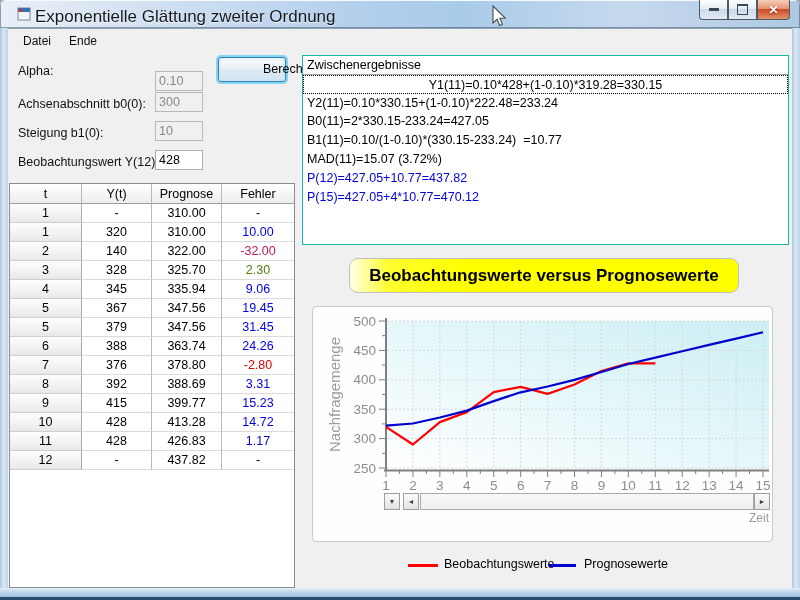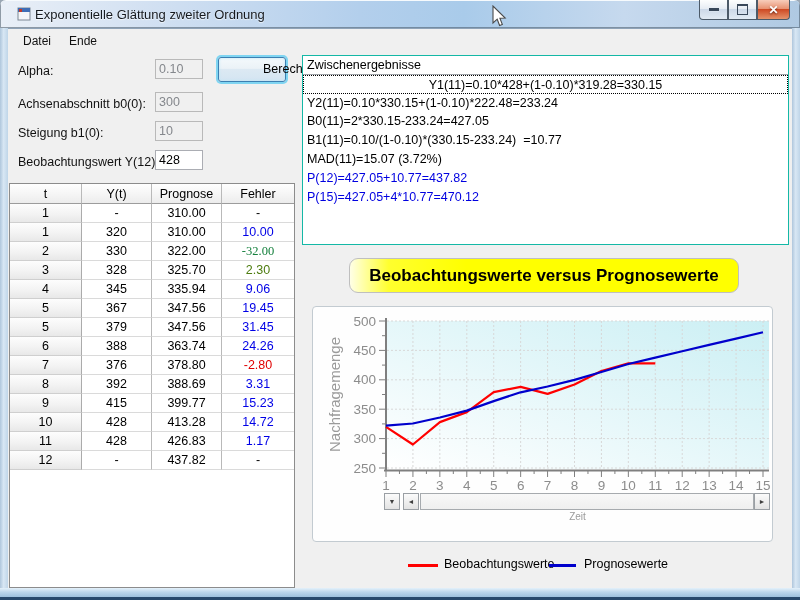--- a/index.html
+++ b/index.html
@@ -9,21 +9,21 @@
   
   .titlebar{left:0;top:0;width:800px;height:28px;
     background:linear-gradient(90deg,#E9EFF7 0%,#D3E1F2 18%,#B3CFEC 45%,#A9CBEA 58%,#C6D9EE 78%,#AFC9E2 100%);
     border-bottom:1px solid #8FA3B8;box-shadow:inset 0 1px 0 #F6FAFD, inset 0 0 0 1px rgba(70,85,100,.55);}
   .frame-side{top:28px;width:8px;height:560px;background:linear-gradient(90deg,#AFC6DC,#D8E7F4 45%,#BFD5E8);}
   .frame-right{left:792px;}
   .frame-left{left:0;}
   .frame-bottom{left:0;top:588px;width:800px;height:12px;
      background:linear-gradient(180deg,#E4F1FA 0%,#BCD7EC 45%,#9CC0DD 100%);
      border-bottom:3px solid #27496C;box-sizing:border-box;}
-  .app-title{left:35px;top:7px;font-size:13px;color:#15191E;text-shadow:0 1px 1px rgba(255,255,255,.8);}
+  .app-title{left:35px;top:7px;font-size:17px;color:#15191E;text-shadow:0 1px 1px rgba(255,255,255,.8);}
   .app-icon{left:17px;top:7px;width:14px;height:14px;}
   .winbtns{left:699px;top:0;height:20px;display:flex;}
   .wbtn{width:29px;height:20px;border:1px solid #4C5A68;border-top:none;box-sizing:border-box;
         background:linear-gradient(180deg,#FDFEFE 0%,#E7EDF4 45%,#CDD9E8 50%,#E2EBF4 100%);
         display:flex;align-items:center;justify-content:center;}
   .wbtn.first{border-radius:0 0 0 4px;}
   .wbtn.close{width:33px;border-radius:0 0 4px 0;
         background:linear-gradient(180deg,#F7CDBB 0%,#E89373 45%,#CE4A24 50%,#E5936B 100%);
         color:#fff;font-size:12px;font-weight:bold;text-shadow:0 1px 2px rgba(60,10,0,.7);}
   .glyph-min{width:10px;height:3px;background:#39485A;box-shadow:0 1px 0 #D9E4EF;}
@@ -56,22 +56,22 @@
   .lfocus{border:1px dotted #000;}
   
   .banner{left:349px;top:258px;width:390px;height:35px;box-sizing:border-box;
           background:linear-gradient(90deg,#FFFFE6 0%,#FFFF2E 10%,#FFFF00 30%);
           border:1px solid #BFBFBF;border-radius:9px;
           font-size:17px;font-weight:bold;color:#000;text-align:center;line-height:33px;}
   
   .chart-panel{left:312px;top:306px;width:461px;height:236px;background:#FEFEFE;
                border:1px solid #C3CBD1;border-radius:4px;box-sizing:border-box;}
   .chart-svg{position:absolute;left:0;top:0;}
-  .xaxis-title{position:absolute;left:73px;top:204px;width:383px;text-align:center;
-               font-size:10px;color:#9B9B9B;}
+  .xaxis-title{position:absolute;left:73px;top:204px;width:383px;text-align:right;
+               font-size:12px;color:#9B9B9B;}
   
   .sbar{position:absolute;left:71px;top:186px;width:386px;height:17px;}
   .sb-btn{position:absolute;top:0;width:16px;height:17px;box-sizing:border-box;border:1px solid #9A9FA4;
           background:linear-gradient(180deg,#FBFBFB,#E3E3E3);display:flex;align-items:center;justify-content:center;
           font-size:7px;color:#3F3F3F;}
   .sb-track{position:absolute;left:36px;top:0;width:334px;height:17px;box-sizing:border-box;
             border:1px solid #A6AAAE;background:linear-gradient(180deg,#F8F8F8,#EFEFEF);}
   
   .leg-swatch{height:3px;}
   .leg-label{font-size:12.5px;color:#000;}
@@ -109,21 +109,21 @@
   <div class="abs menubar">
     <div class="menu-item" style="left:8px;">Datei</div>
     <div class="menu-item" style="left:54px;">Ende</div>
   </div>
 
   <div class="abs flabel" style="left:18px;top:64px;">Alpha:</div>
   <div class="abs flabel" style="left:18px;top:97px;">Achsenabschnitt b0(0):</div>
   <div class="abs flabel" style="left:18px;top:126px;">Steigung b1(0):</div>
   <div class="abs flabel" style="left:18px;top:155px;">Beobachtungswert Y(12):</div>
 
-  <input class="abs tbox disabled" style="left: 155px; top: 59px;" readonly="" value="0.10">
+  <input class="abs tbox disabled" style="left: 155px; top: 71px;" readonly="" value="0.10">
   <input class="abs tbox disabled" style="left: 155px; top: 92px;" readonly="" value="300">
   <input class="abs tbox disabled" style="left: 155px; top: 121px;" readonly="" value="10">
   <input class="abs tbox" style="left: 155px; top: 150px;" value="428">
 
   <div class="abs btn" style="left:218px;top:57px;padding-left:44px;">Berechnen</div>
 
   <div class="abs grid">
     <div class="thead">
       <div class="tcell c0">t</div>
       <div class="tcell c1">Y(t)</div>
@@ -138,23 +138,23 @@
           <div class="tcell c3" style="color: rgb(0, 0, 0);">-</div>
         </div>
         <div class="trow">
           <div class="tcell c0 rh">1</div>
           <div class="tcell c1">320</div>
           <div class="tcell c2">310.00</div>
           <div class="tcell c3" style="color: rgb(0, 0, 230);">10.00</div>
         </div>
         <div class="trow">
           <div class="tcell c0 rh">2</div>
-          <div class="tcell c1">330</div>
+          <div class="tcell c1">140</div>
           <div class="tcell c2">322.00</div>
-          <div class="tcell c3" style="color: #15803d; font-family: Liberation Serif, serif;">-32.00</div>
+          <div class="tcell c3" style="color: #be185d;">-32.00</div>
         </div>
         <div class="trow">
           <div class="tcell c0 rh">3</div>
           <div class="tcell c1">328</div>
           <div class="tcell c2">325.70</div>
           <div class="tcell c3" style="color: #4d7c0f; text-align: right;">2.30</div>
         </div>
         <div class="trow">
           <div class="tcell c0 rh">4</div>
           <div class="tcell c1">345</div>

